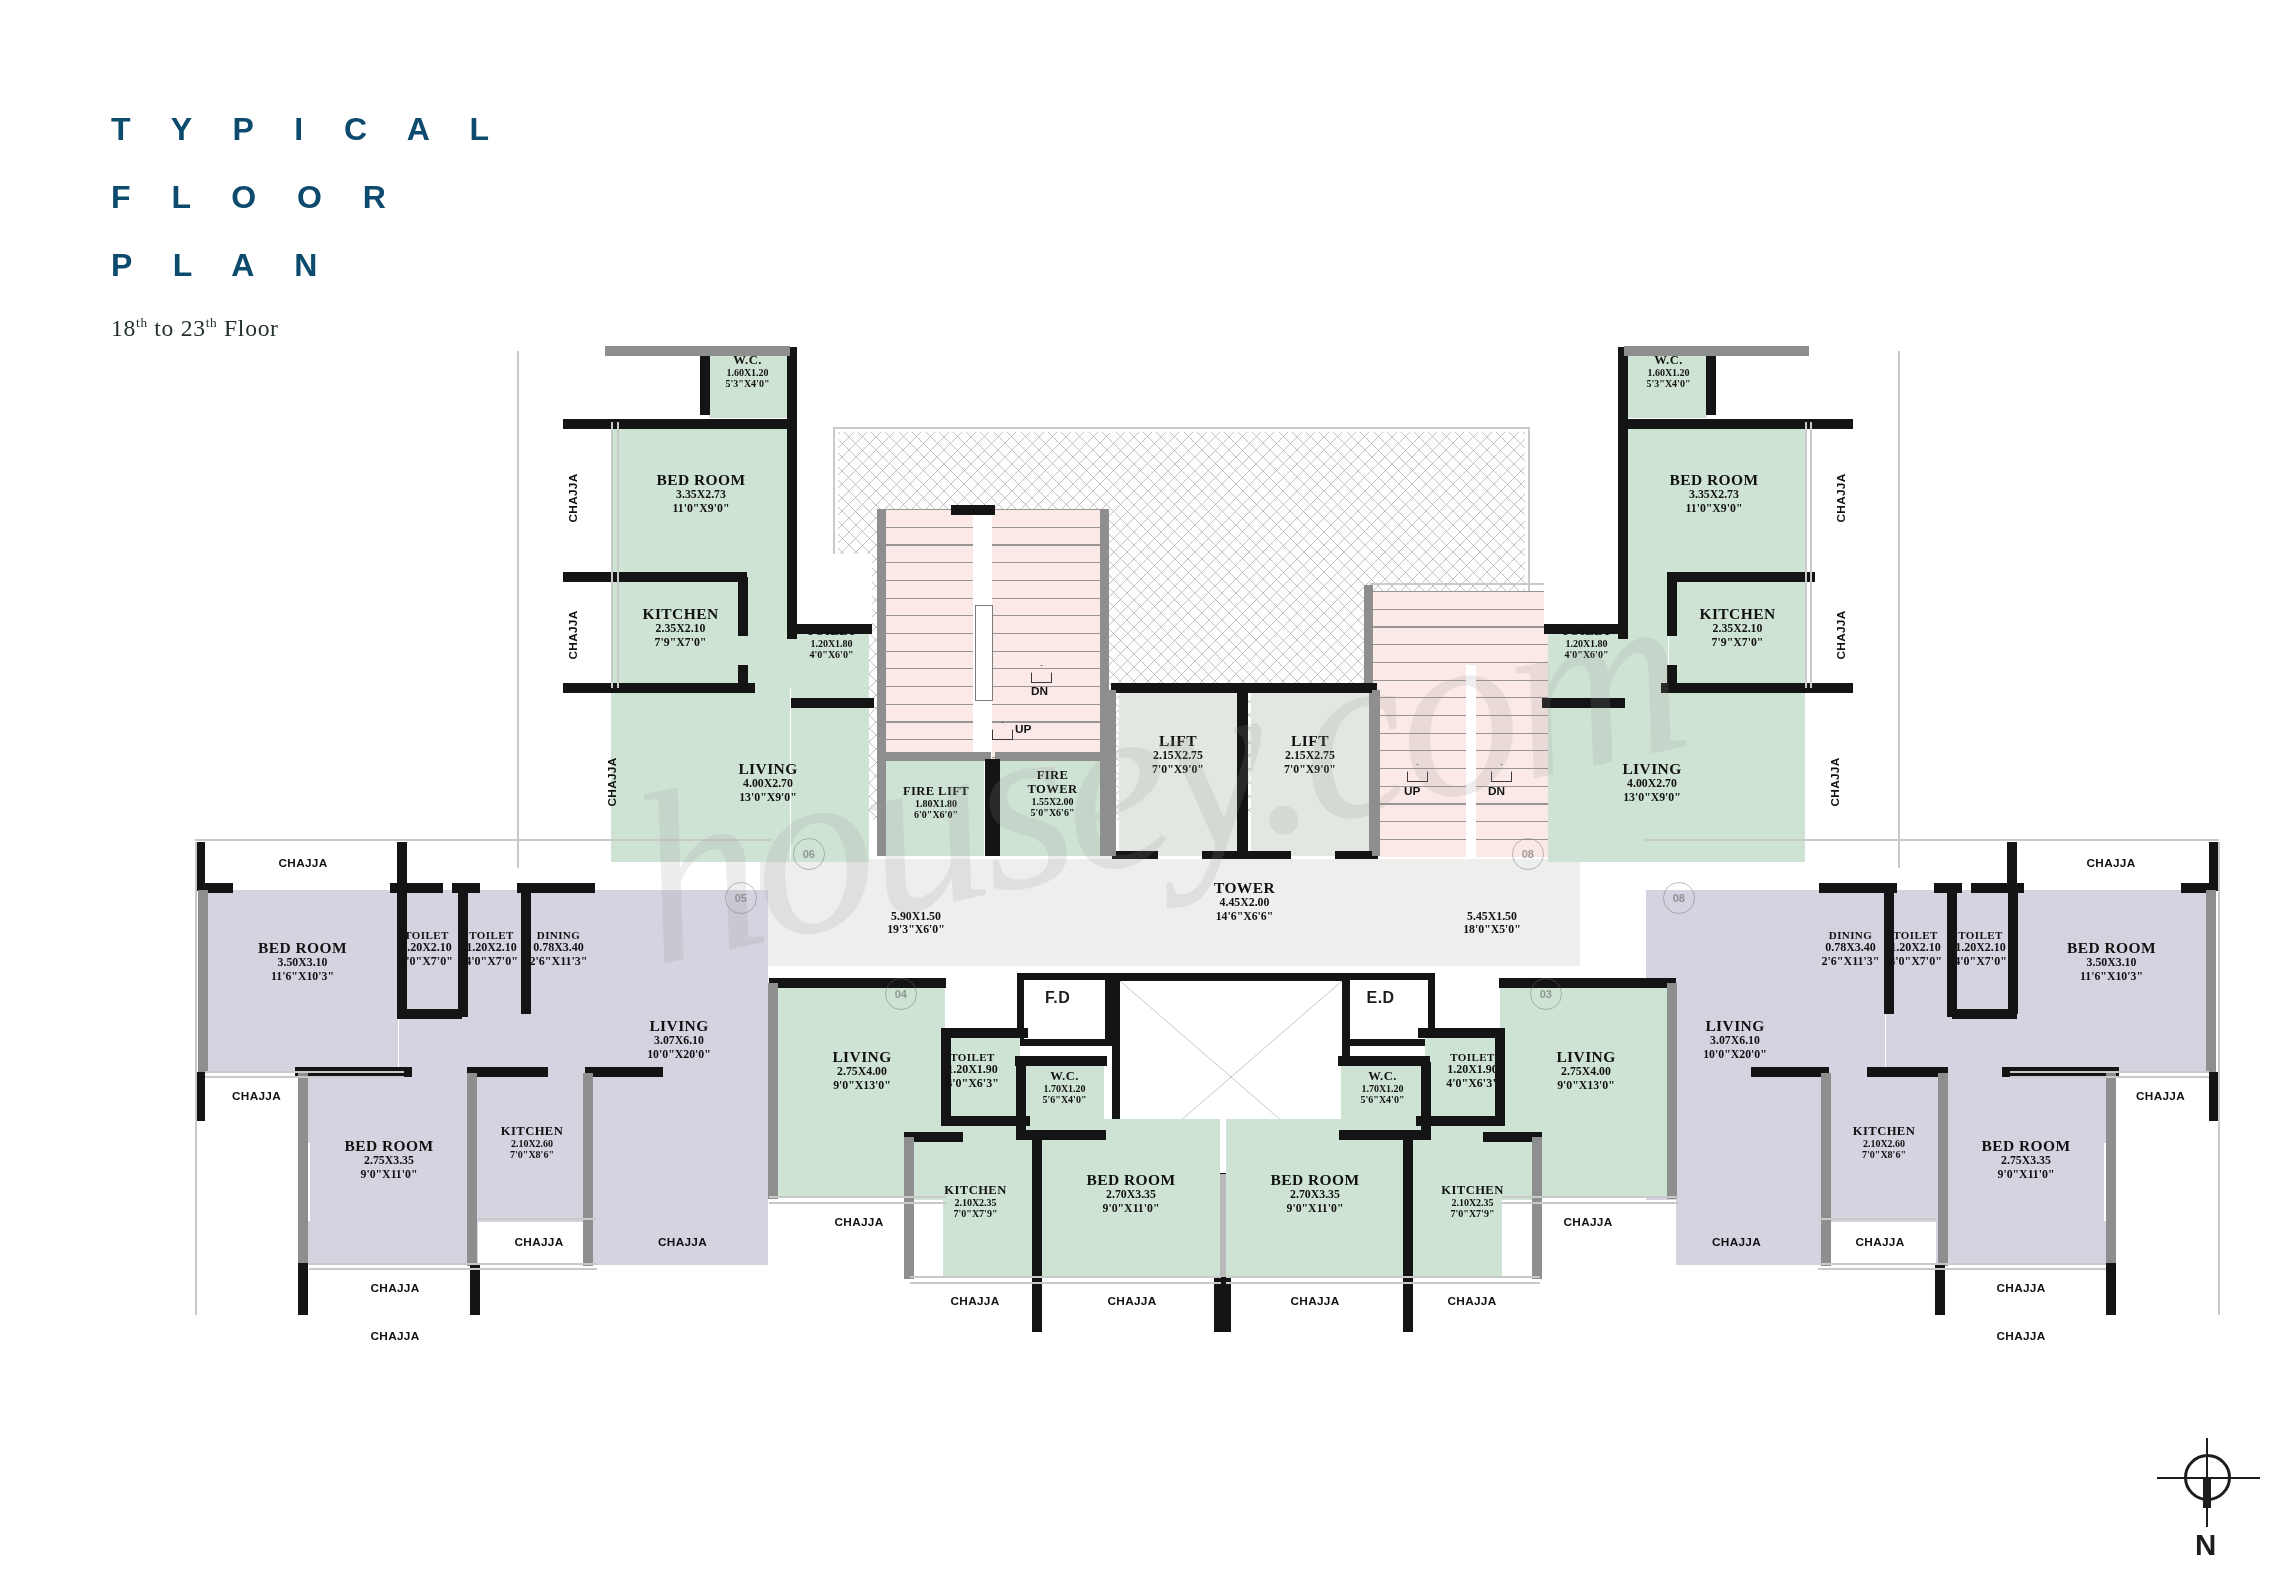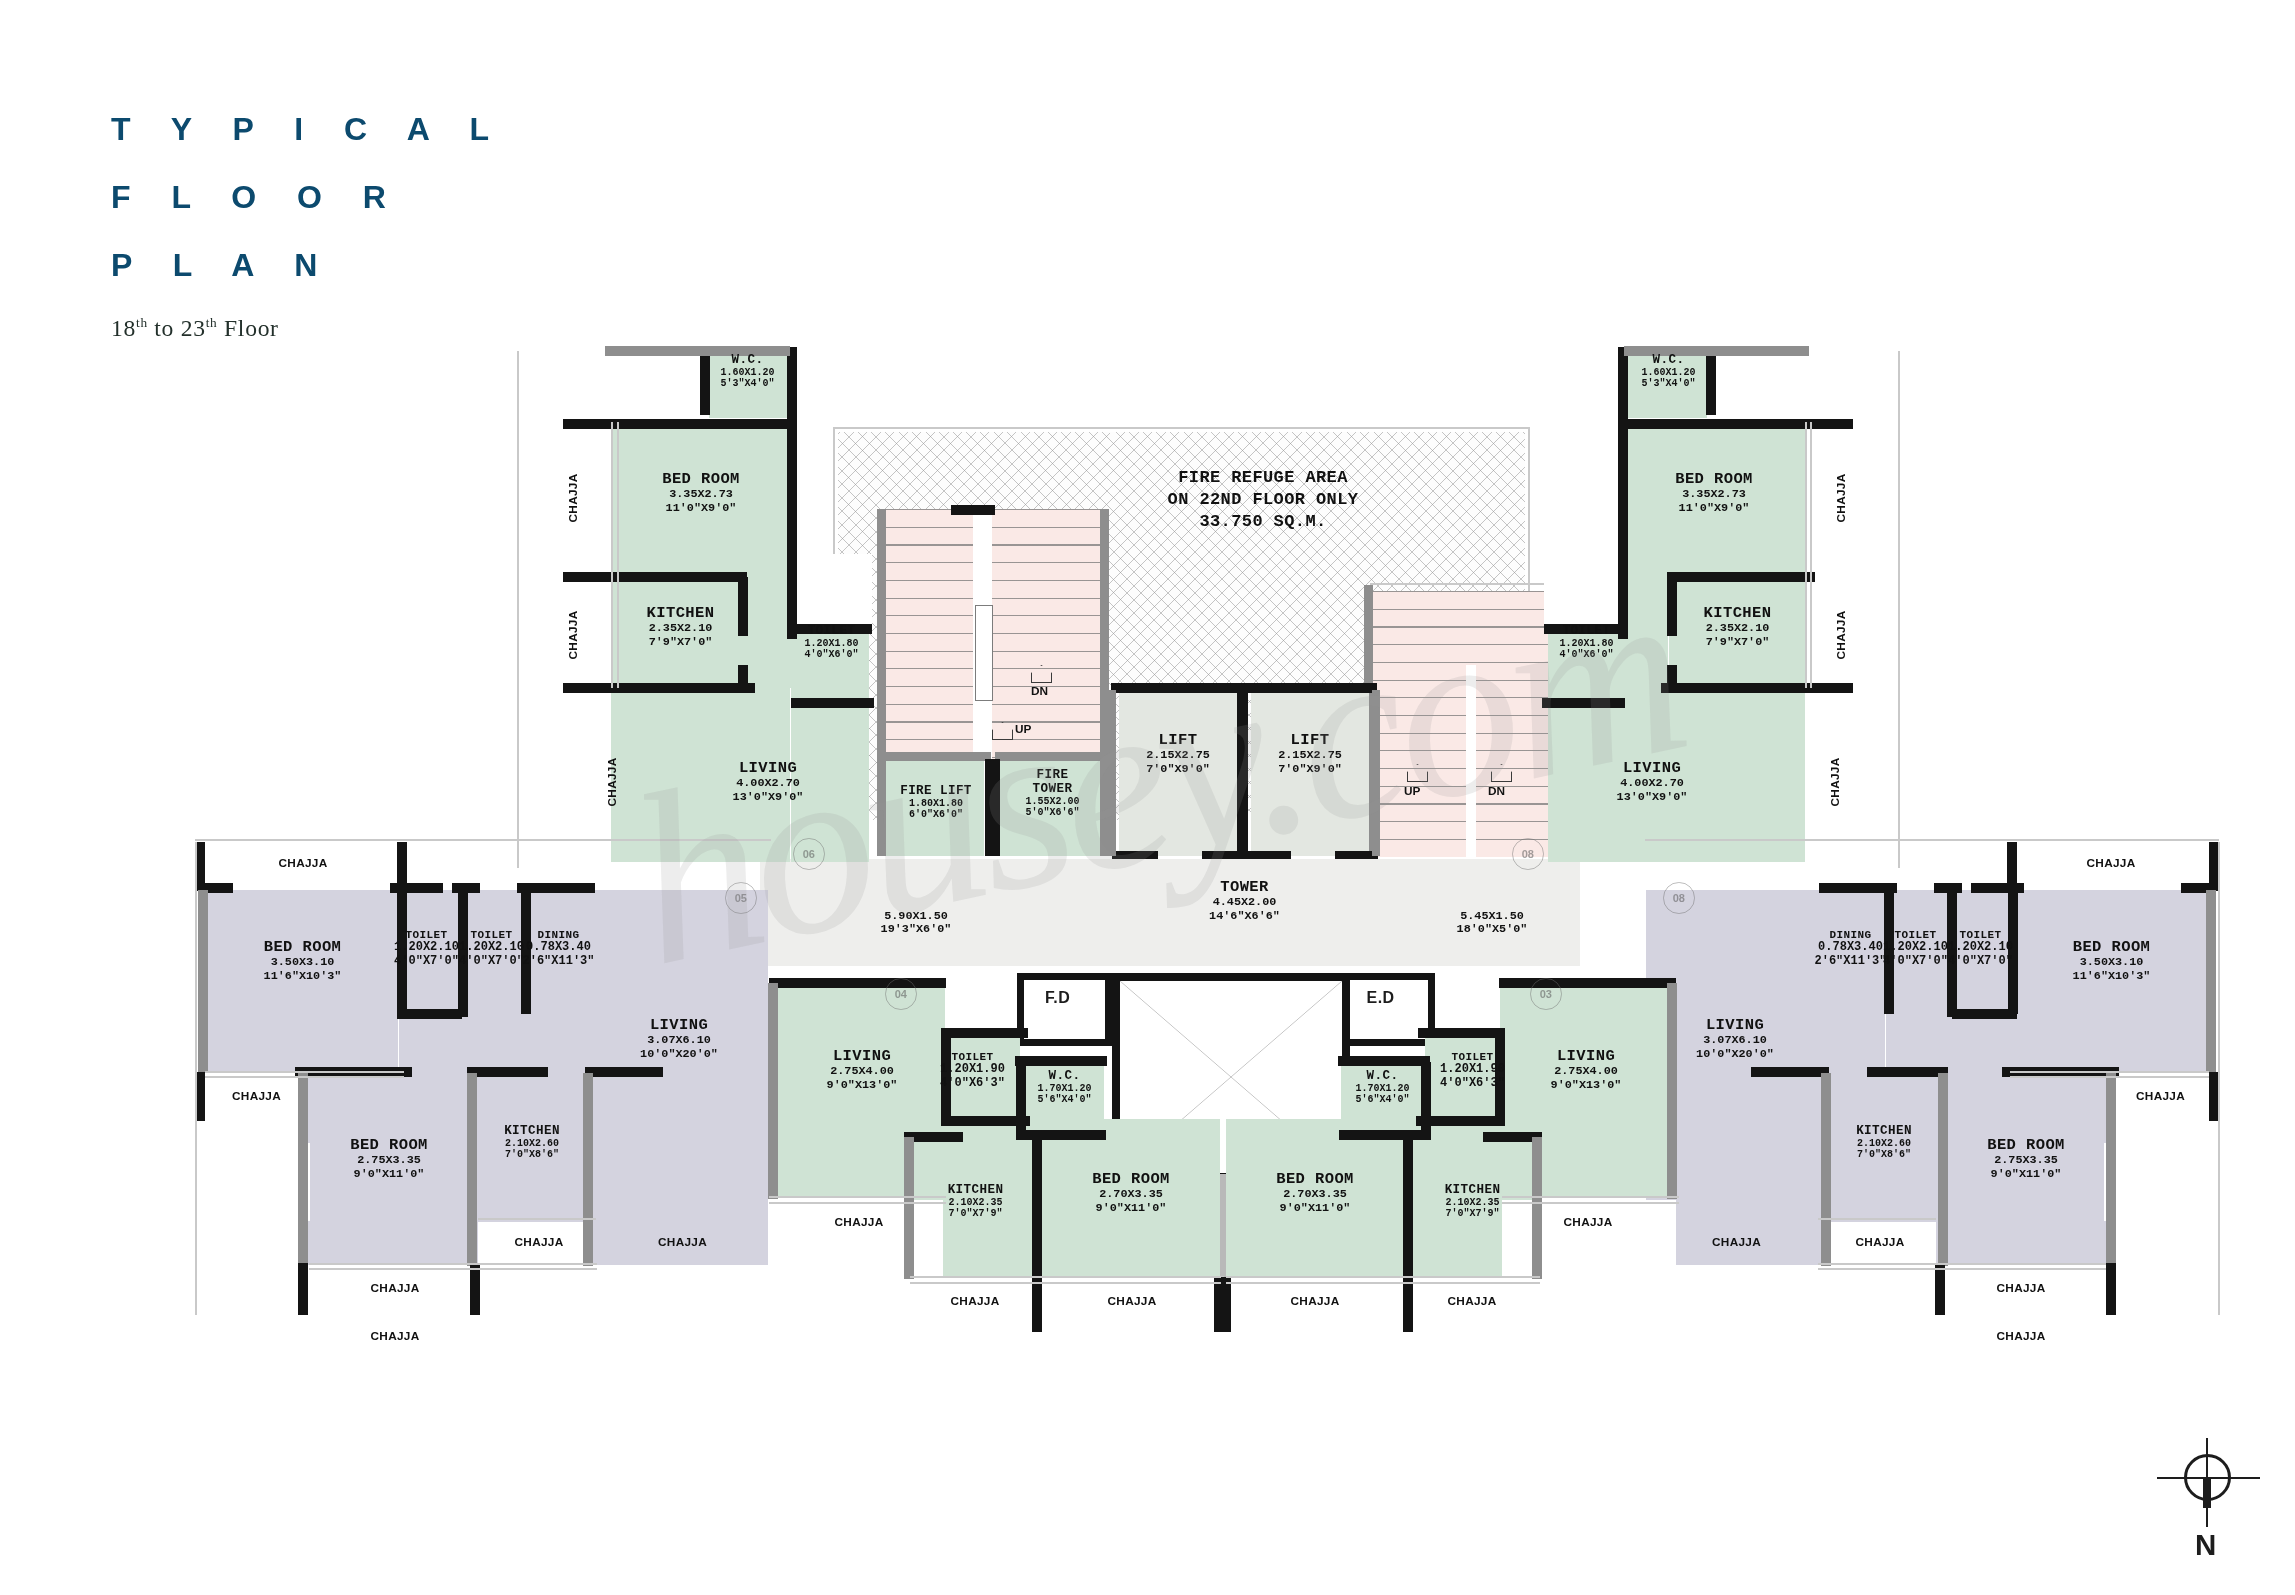--- a/index.html
+++ b/index.html
@@ -27,21 +27,21 @@
   .liftf{background:#e3e7e1;}
 
   
   .w{position:absolute;background:#141414;}
   .wg{position:absolute;background:#8e8e8e;}
   .wgl{position:absolute;background:#b9b9b9;}
   .hair{position:absolute;background:#c9c9c9;}
 
   
   .lbl{position:absolute;text-align:center;line-height:1.12;
-       font-family:Liberation Mono, monospace;color:#111;
+       font-family:Liberation Serif, serif;color:#111;
        white-space:nowrap;pointer-events:none;}
   .lbl .n{font-weight:700;font-size:15.5px;letter-spacing:0.4px;}
   .lbl .d{font-weight:700;font-size:11.8px;letter-spacing:0px;}
   .lbl.sm .n{font-size:12.6px;}
   .lbl.sm .d{font-size:10px;}
   .lbl.xs .n{font-size:11px;}
   .lbl.xs .d{font-size:12px;}
   .chj{position:absolute;font-weight:700;font-size:11.8px;letter-spacing:0.3px;
        text-align:center;color:#111;white-space:nowrap;}
   .chj.vert{transform:rotate(-90deg);transform-origin:center center;}
@@ -97,25 +97,20 @@
     <span>18</span><sup>th</sup><span> to 23</span><sup>th</sup><span> Floor</span>
   </div>
 </div>
 
 <div id="plan">
 
   <div class="rm hatch" style="left:838px;top:432px;width:687px;height:388px;"></div>
   <div class="hair" style="left:833px;top:427px;width:697px;height:1.5px;"></div>
   <div class="hair" style="left:833px;top:427px;width:1.5px;height:395px;"></div>
   <div class="hair" style="left:1528px;top:427px;width:1.5px;height:395px;"></div>
-  <div class="big lbl" style="left:1071px;top:467px;width:384px;">
-    <div>FIRE REFUGE AREA</div>
-    <div>ON 22ND FLOOR ONLY</div>
-    <div>33.750 SQ.M.</div>
-  </div>
 
   <div class="rm pinkl" style="left:886px;top:509px;width:214px;height:111px;"></div>
   <div class="rm pink steps" style="left:886px;top:509px;width:214px;height:347px;"></div>
   <div class="rm white" style="left:973px;top:509px;width:19px;height:347px;"></div>
   <div class="rm white" style="left:975px;top:605px;width:17.7px;height:96px;border:1.1px solid #7c7c7c;"></div>
   <div class="wg" style="left:877px;top:509px;width:8.9px;height:347px;"></div>
   <div class="wg" style="left:1100px;top:509px;width:8.9px;height:347px;"></div>
   <div class="w" style="left:951px;top:505px;width:44px;height:10.3px;"></div>
   <div class="arrowbox" style="left:1031px;top:665px;"></div>
   <div class="updn" style="left:1031px;top:684px;">DN</div>

